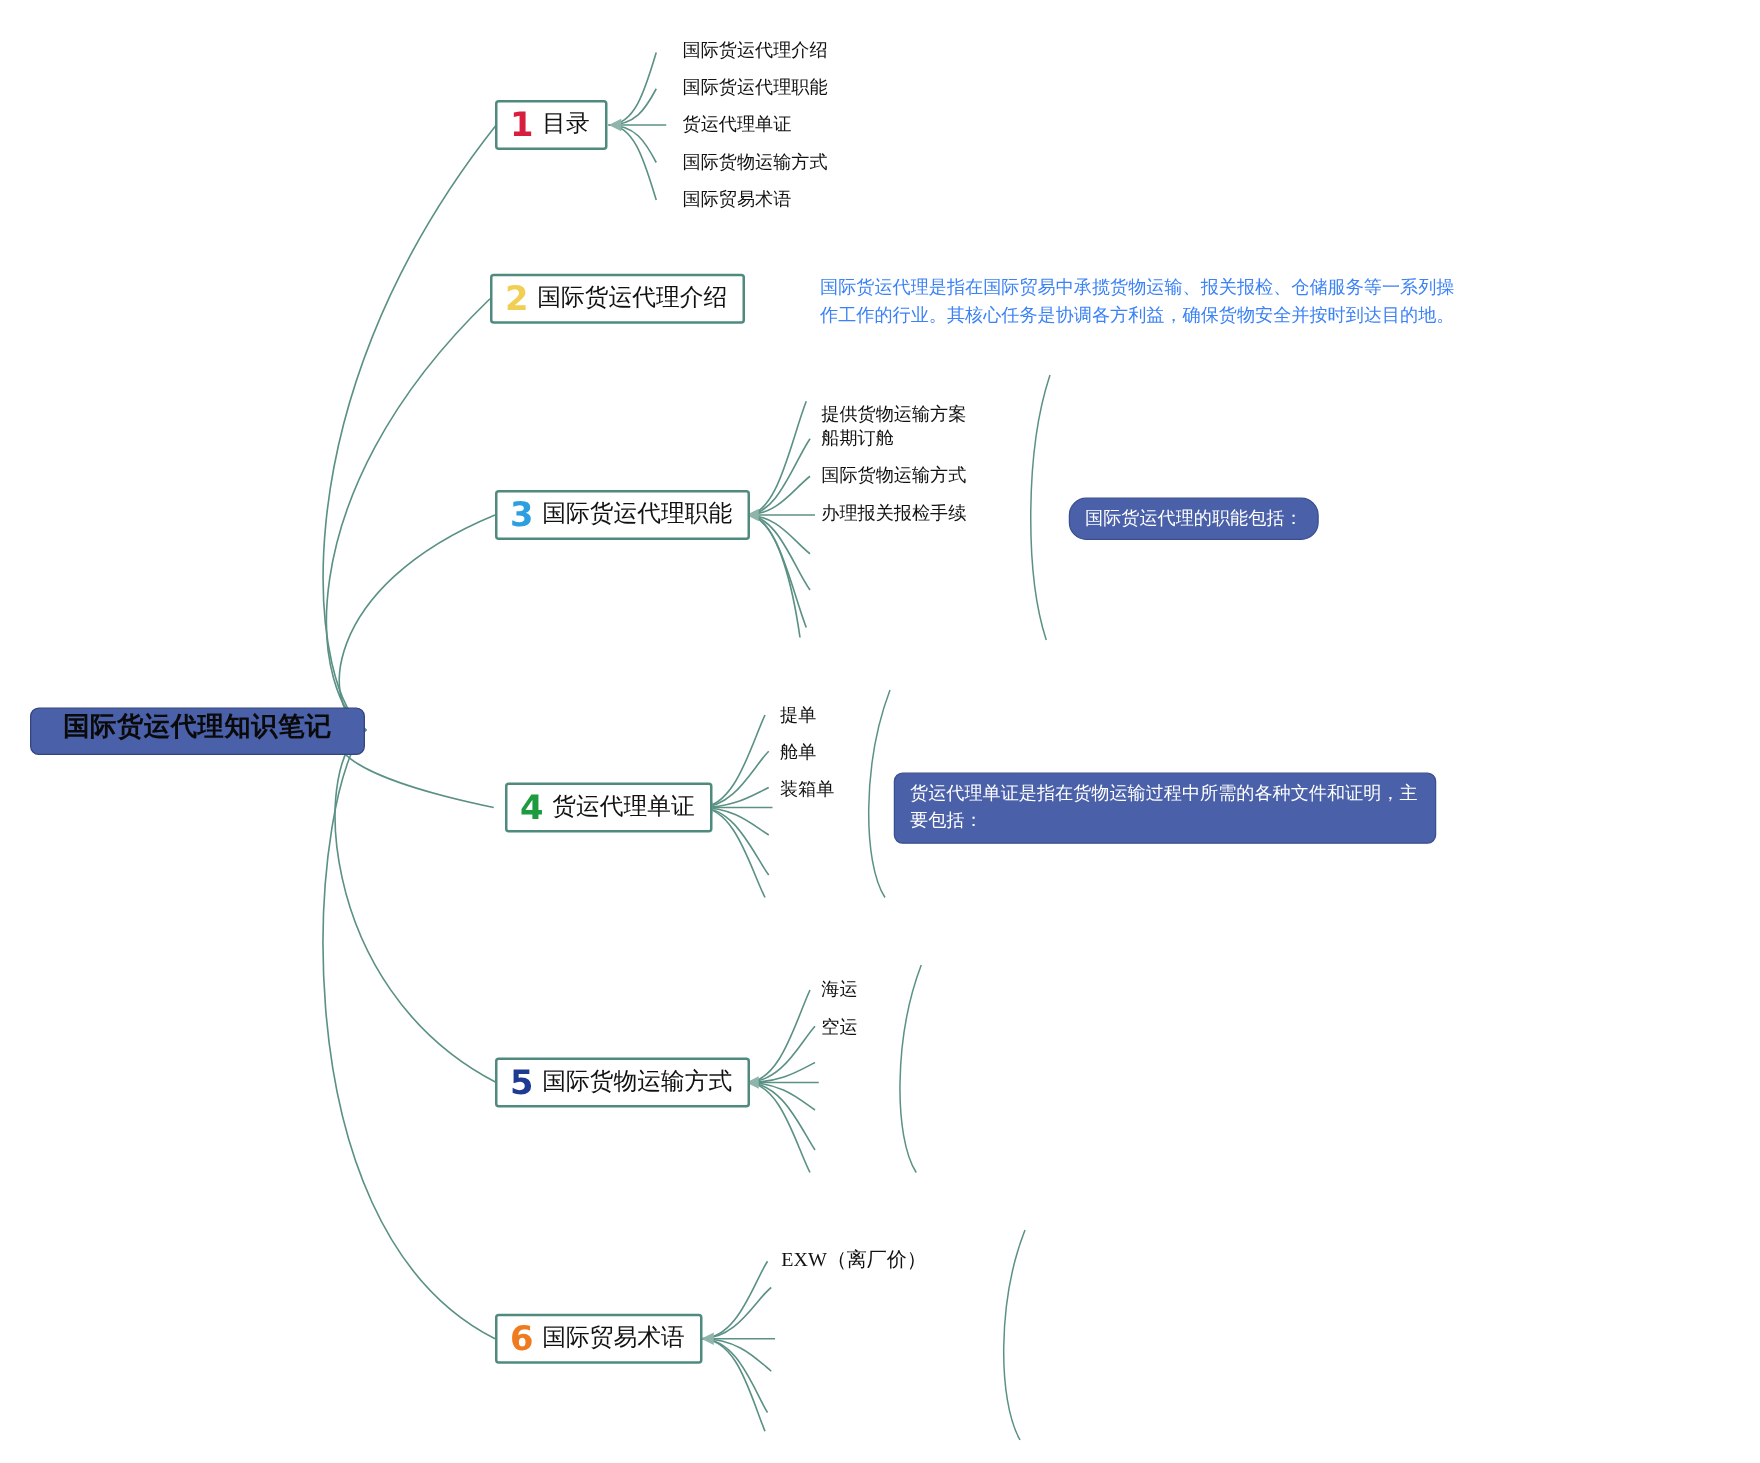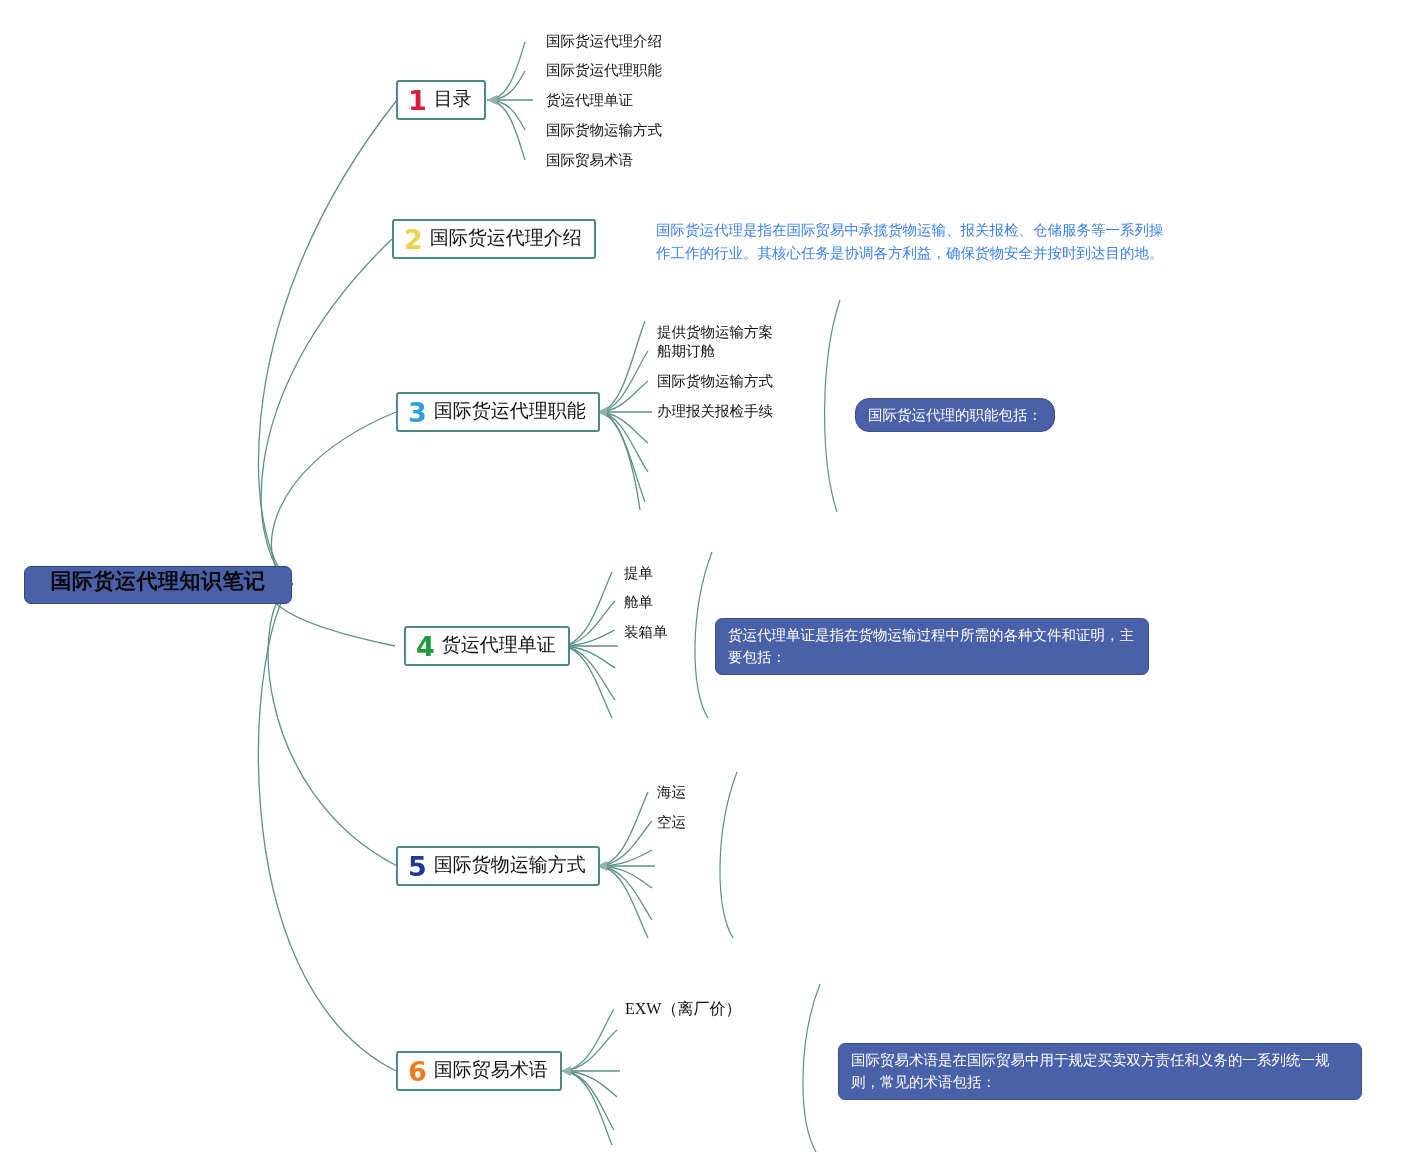--- a/index.html
+++ b/index.html
@@ -235,15 +235,14 @@
     <span class="tlabel">国际货物运输方式</span>
   </div>
   <div class="leaf" style="left:657px; top:785px;">海运</div>
   <div class="leaf" style="left:657px; top:815px;">空运</div>
 
   <div class="topic" style="left:396px; top:1051px;">
     <span class="num" style="color:#f07a1e;">6</span>
     <span class="tlabel">国际贸易术语</span>
   </div>
   <div class="leaf serif" style="left:625px; top:1001px;">EXW（离厂价）</div>
-  <div class="note" style="left:838px; top:1043px; width:524px;">国际贸易术语是在国际贸易中用于规定买卖双方责任和义务的一系列统一规则，常见的术语包括：</div>
 
 </div>
 
 </body></html>

